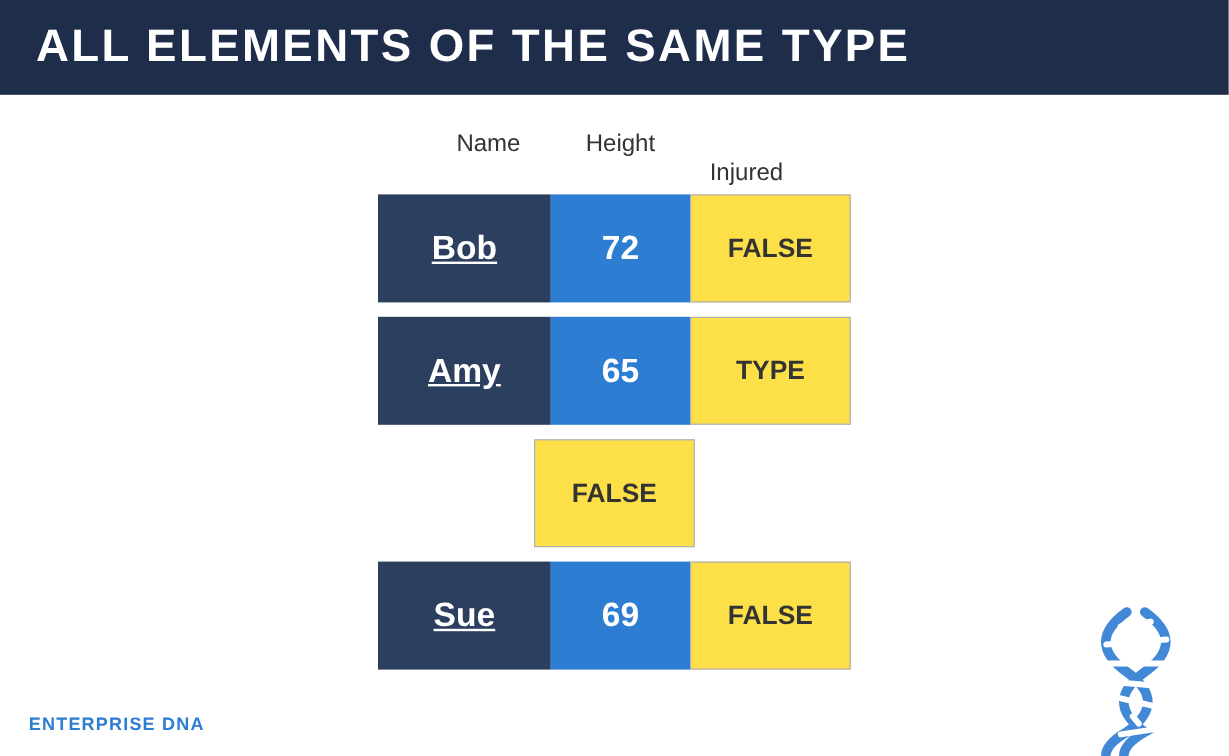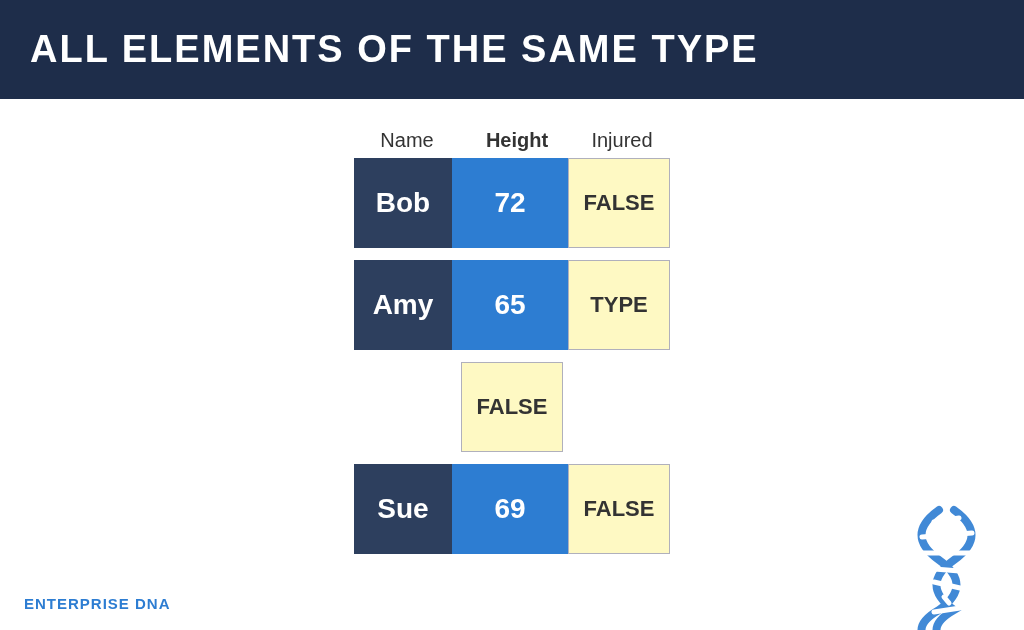--- a/index.html
+++ b/index.html
@@ -9,21 +9,21 @@
       height: 630px;
       background: #ffffff;
       font-family: 'Arial', sans-serif;
       overflow: hidden;
       position: relative;
     }
 
     .header {
       background: #1e2d4a;
       width: 100%;
-      padding: 28px 30px;
+      padding: 18px 30px;
       display: flex;
       align-items: flex-end;
     }
 
     .header-title {
       color: #ffffff;
       font-size: 38px;
       font-weight: 900;
       letter-spacing: 2px;
       text-transform: uppercase;
@@ -48,54 +48,55 @@
     }
 
     .col-header {
       font-size: 20px;
       font-weight: 500;
       color: #333;
       text-align: center;
     }
 
     .col-name-header { width: 120px; }
-    .col-height-header { width: 100px; font-weight: bold; }
-    .col-injured-header { width: 110px; }
+    .col-height-header { width: 100px; }
+    .col-injured-header { width: 110px; margin-top: 24px; }
 
     .table-row {
       display: flex;
       margin-bottom: 12px;
     }
 
     .cell {
       display: flex;
       align-items: center;
       justify-content: center;
       width: 120px;
       height: 90px;
       font-size: 28px;
       font-weight: 700;
     }
 
     .cell-name {
       background: #2d3f5e;
       color: #ffffff;
-      width: 98px;
+      width: 144px;
+      text-decoration: underline;
     }
 
     .cell-height {
       background: #2d7dd2;
       color: #ffffff;
       width: 116px;
     }
 
     .cell-injured {
-      background: #fef9c3;
+      background: #fde047;
       color: #333333;
-      width: 102px;
+      width: 134px;
       border: 1px solid #b0b0bc;
       font-size: 22px;
     }
 
     .footer {
       position: absolute;
       bottom: 18px;
       left: 24px;
       display: flex;
       align-items: flex-start;

